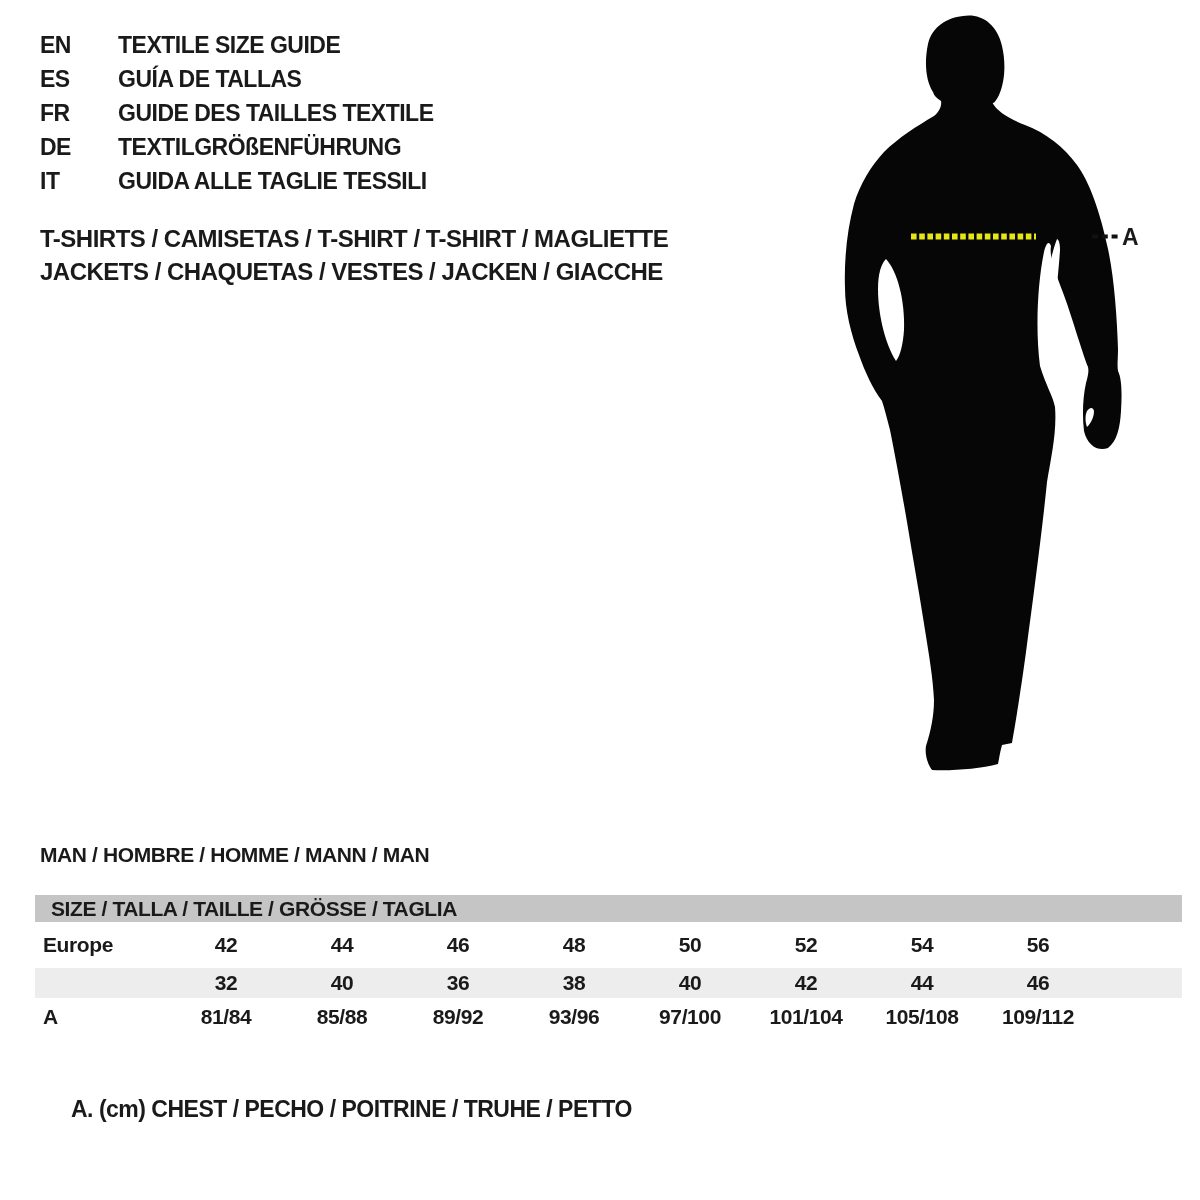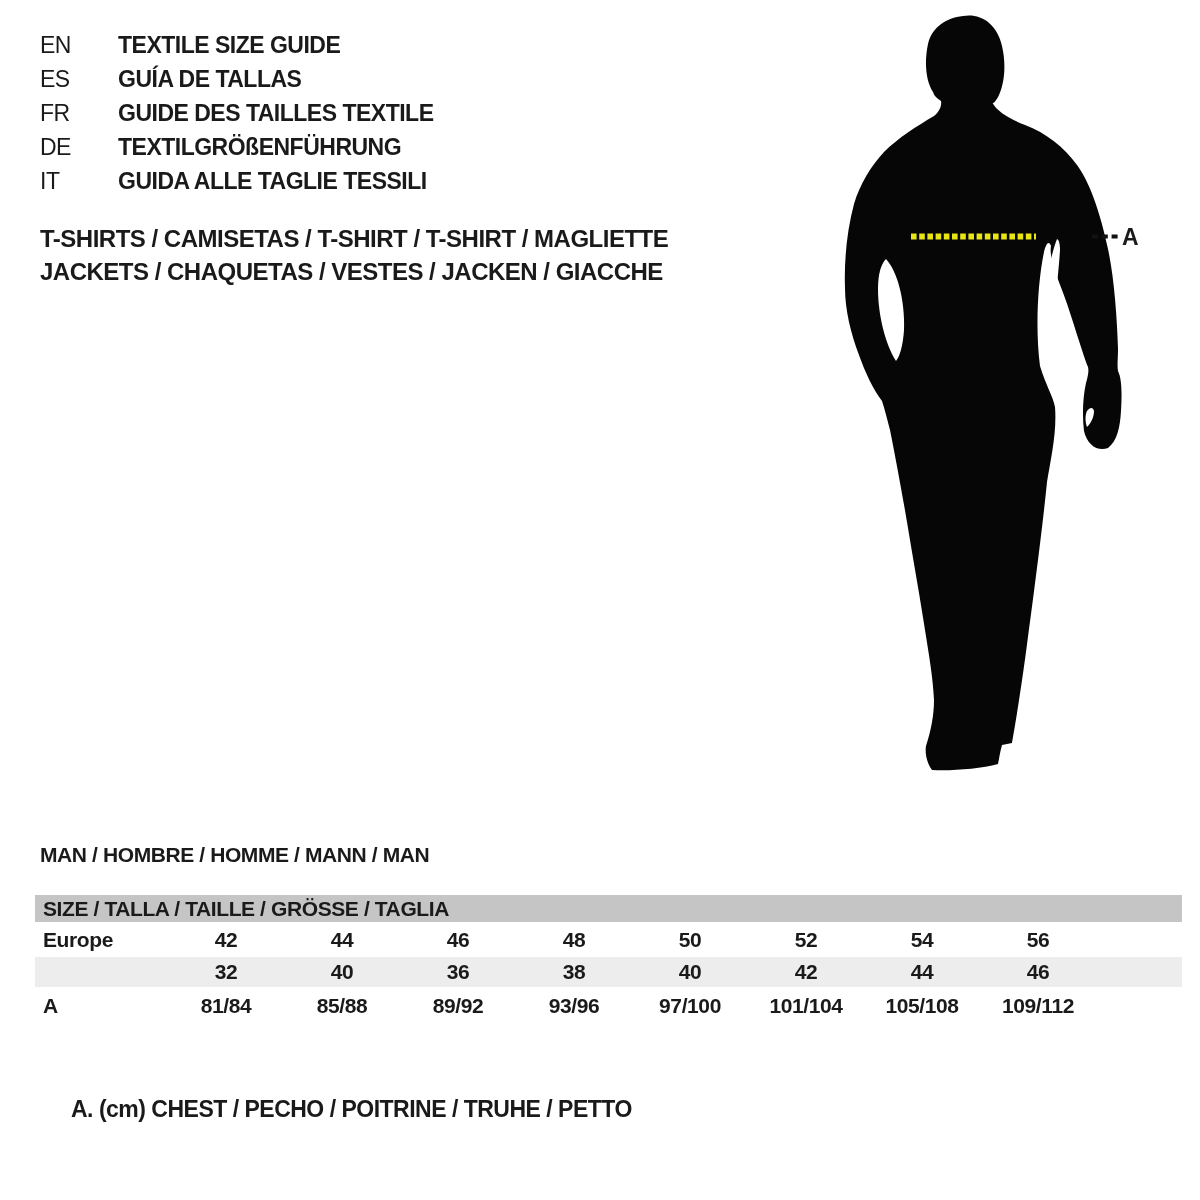--- a/index.html
+++ b/index.html
@@ -11,21 +11,21 @@
     position: relative;
     overflow: hidden;
   }
   .page { position: absolute; inset: 0; width: 1200px; height: 1200px; }
 
   
   .lang-block { position: absolute; left: 40px; top: 28px; }
   .lang-row { display: flex; line-height: 34px; }
   .lang-code {
     width: 78px; flex: 0 0 78px;
-    font-weight: normal; font-size: 23px; letter-spacing: -0.5px;
+    font-weight: bold; font-size: 23px; letter-spacing: -0.5px;
   }
   .lang-label { font-weight: bold; font-size: 23px; letter-spacing: -0.5px; white-space: nowrap; }
 
   
   .product-block { position: absolute; left: 40px; top: 222px; }
   .product-line {
     font-weight: bold; font-size: 24px; line-height: 33px;
     letter-spacing: -0.5px; white-space: nowrap;
   }
 
@@ -45,24 +45,24 @@
 
   
   .size-table-wrap { position: absolute; left: 35px; top: 895px; width: 1147px; }
   table.size-table { border-collapse: collapse; width: 1147px; table-layout: fixed; }
   table.size-table th, table.size-table td {
     font-weight: bold; font-size: 21px; letter-spacing: -0.4px;
     padding: 0; vertical-align: middle; text-align: center;
     border: none; white-space: nowrap;
   }
   table.size-table th {
-    text-align: left; padding-left: 8px; height: 27px;
+    text-align: left; padding-left: 16px; height: 27px;
   }
   table.size-table td.lbl { text-align: left; padding-left: 8px; }
-  tr.r-europe td { height: 35px; }
+  tr.r-europe td { height: 46px; }
   tr.r-us td     { height: 31px; }
   tr.r-num td    { height: 30px; margin-top: 21px; }
   tr.r-a td      { height: 38px; }
 
   
   .legend {
     position: absolute; left: 40px; top: 1096px;
     font-weight: bold; font-size: 23px; letter-spacing: -0.5px; white-space: nowrap; margin-left: 31px;
   }
 </style>

